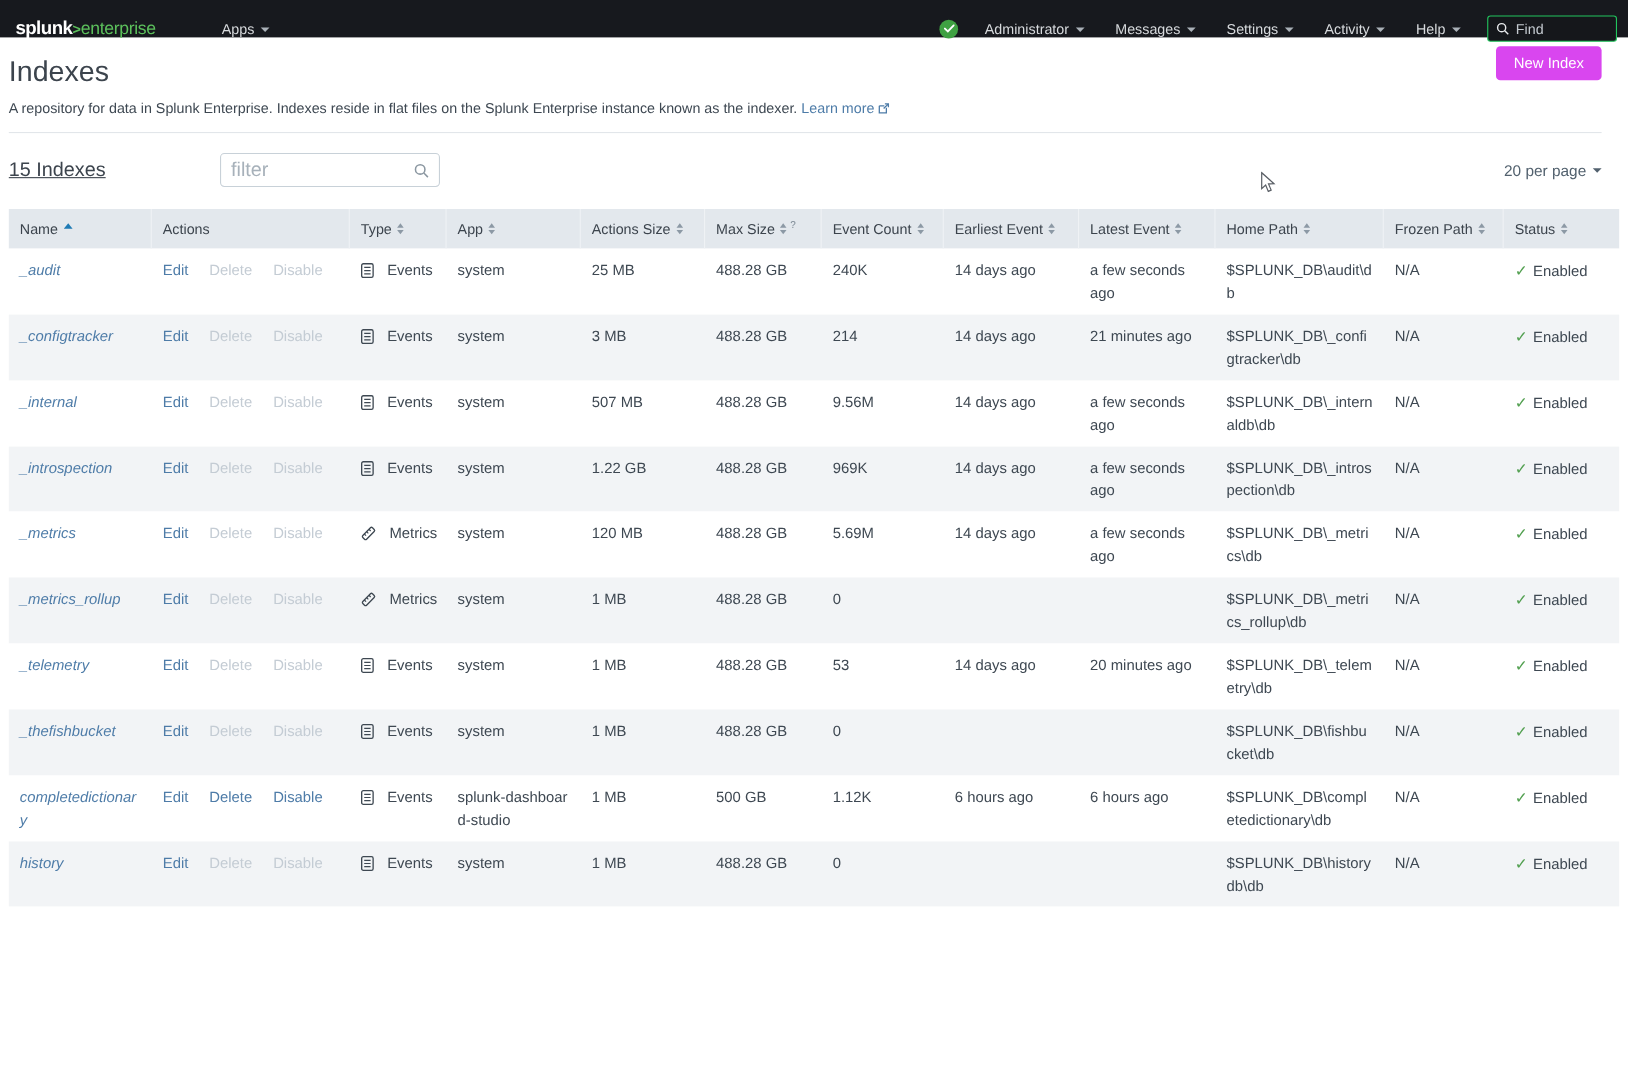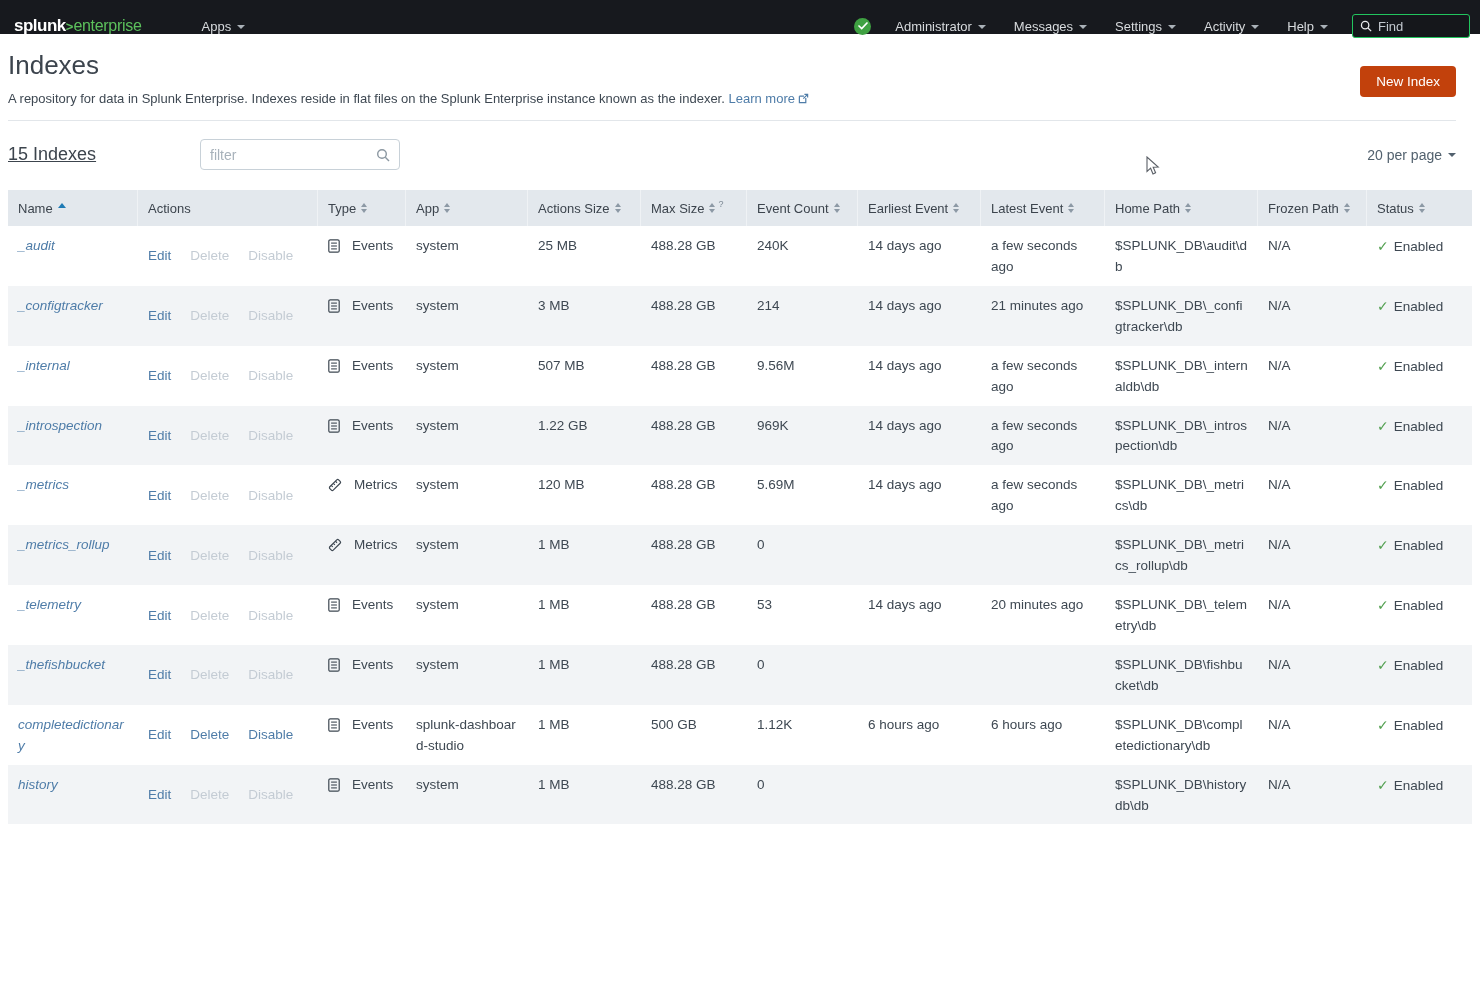--- a/index.html
+++ b/index.html
@@ -41,34 +41,34 @@
   }
   .find-box input::placeholder { color:#c3c9cf; }
 
   
   .page-head { padding:16px 24px 0 8px; position:relative; }
   .page-title { font-size:26px; font-weight:400; color:#3c444d; padding-left:0px; }
   .page-desc { margin-top:10px; font-size:13px; color:#3e4852; padding-bottom:14px; }
   .link-blue { color:#4e7ca8; }
   .ext-icon { display:inline-block; vertical-align:-1px; margin-left:3px; }
   .new-index-btn {
-    position:absolute; right:24px; top:32px;
-    background:#c2410c; color:#ffffff; border:none; border-radius:4px;
+    position:absolute; right:24px; top:8px;
+    background:#d946ef; color:#ffffff; border:none; border-radius:4px;
     font-size:13.5px; font-family:inherit; padding:8px 16px; cursor:pointer;
   }
   .head-divider { border-bottom:1px solid #e2e6ea; margin:0 0px; }
 
   
   .toolbar { display:flex; align-items:center; padding:18px 24px 20px 8px; position:relative; }
   .count-label { font-size:18px; color:#3c444d; width:192px;text-decoration:underline; }
   .filter-wrap {
     display:flex; align-items:center; width:200px; height:31px;
     border:1px solid #c8d1d8; border-radius:4px; background:#fff; padding:0 9px;
   }
-  .filter-wrap input { border:none; outline:none; flex:1; font-size:14px; color:#3e4852; font-family:inherit; min-width:0; }
+  .filter-wrap input { border:none; outline:none; flex:1; font-size:18px; color:#3e4852; font-family:inherit; min-width:0; }
   .filter-wrap input::placeholder { color:#a7b1ba; }
   .per-page { margin-left:auto; display:flex; align-items:center; gap:6px; color:#52616e; font-size:14px; cursor:pointer; }
   .per-page .caret { border-top-color:#52616e; }
 
   
   .table { margin:0 8px; }
   .tr, .thead {
     display:grid;
     grid-template-columns:130px 180px 88px 122px 113px 106px 111px 123px 124px 153px 109px minmax(0,1fr);
   }
@@ -87,21 +87,21 @@
   .th sup { color:#7b8894; font-size:9px; margin-left:-2px; margin-bottom:8px; cursor:pointer; }
 
   .tr { background:#ffffff; }
   .tr.alt { background:#f2f4f6; }
   .td {
     padding:10px 10px 8px; font-size:13.5px; color:#3e4852; line-height:1.55;
     min-height:53px;
   }
   .td a.name { color:#4e7ca8; word-break:break-all;font-style:italic; }
   .td.path, .td.app-cell { word-break:break-all; }
-  .td.actions { display:flex; gap:19px; align-items:center; }
+  .td.actions { display:flex; gap:19px; align-items:flex-start; }
   .td.actions a { color:#4e7ca8; }
   .td.actions a.disabled { color:#c4ccd4; cursor:default; }
   .td.type-cell { display:flex; align-items:flex-start; gap:12px; }
   .td.type-cell svg { margin-top:3px; flex:none; }
   .status-check { color:#53a051; font-size:14px; margin-right:5px; }
 
   
   .cursor { position:absolute; left:1146px; top:156px; pointer-events:none; }
 </style>
 </head>

